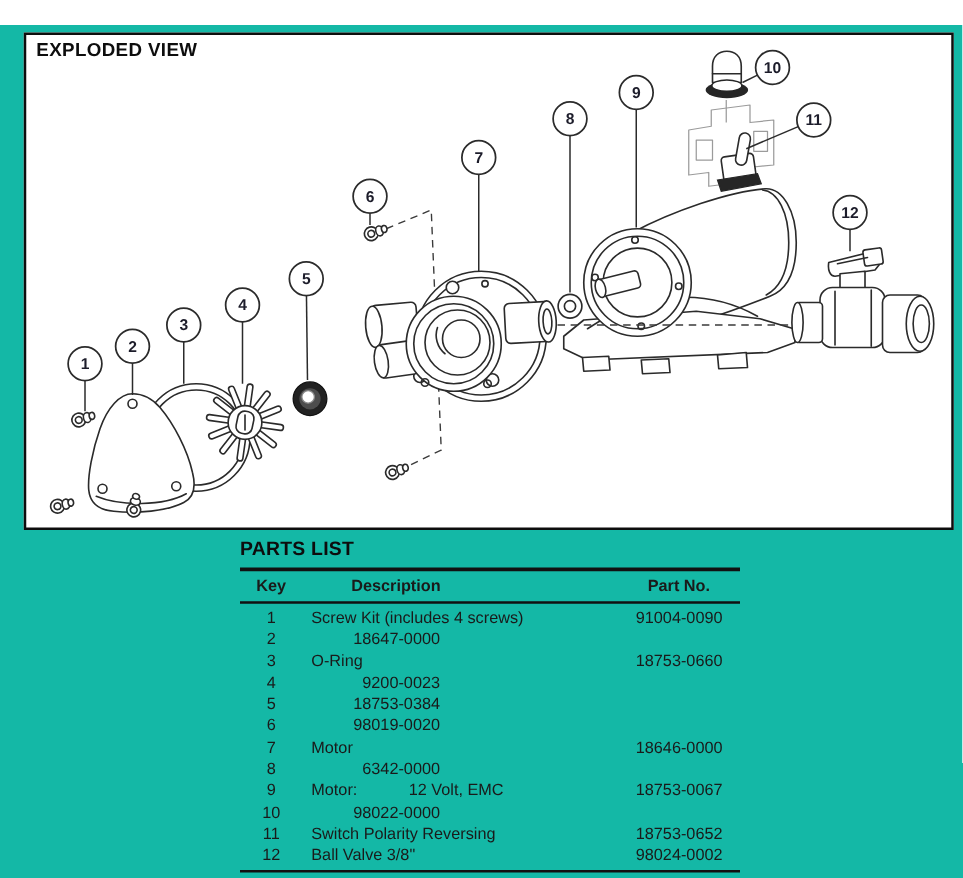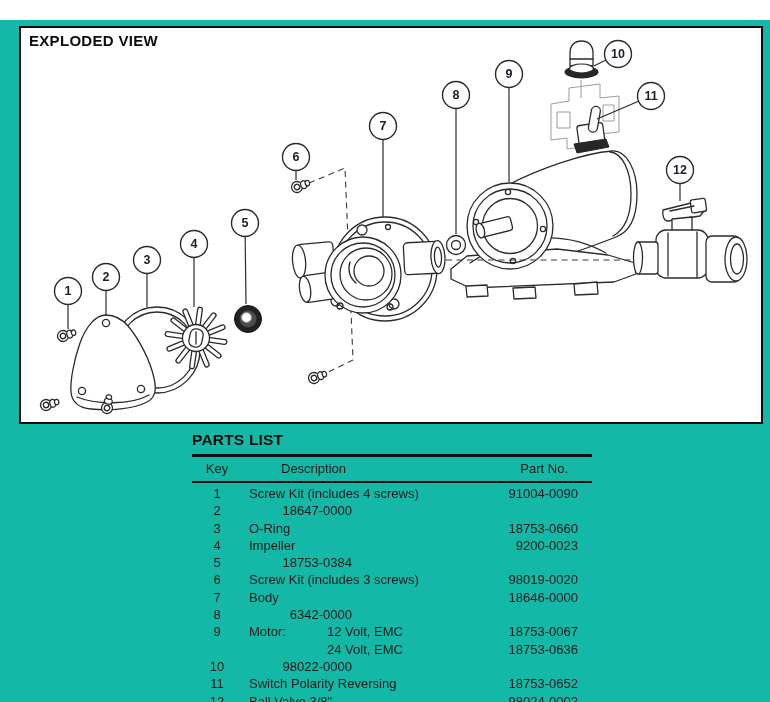--- a/index.html
+++ b/index.html
@@ -26,21 +26,21 @@
   .callout-num {
     font-family:"Liberation Sans", sans-serif; font-size:12.5px; font-weight:bold;
     fill:#1c1c2a; text-anchor:middle;
   }
   .leader { stroke:#2b2b2b; stroke-width:1.2; fill:none; }
 
   
   .parts-section { position:absolute; left:192px; top:411px; width:400px; }
   .parts-title { font-size:15.5px; font-weight:bold; letter-spacing:0.2px; color:#0d0d0d; margin:0 0 5px 0; }
   .parts-table { border-top:3px solid #111; border-bottom:2px solid #111; }
-  .thead { display:flex; height:24px; line-height:24px; border-bottom:2px solid #111; font-weight:normal; font-size:13px; }
+  .thead { display:flex; height:24px; line-height:24px; border-bottom:2px solid #111; font-weight:bold; font-size:13px; }
   .rows { padding:2px 0 3px 0; }
   .row { display:flex; height:17.3px; line-height:17.3px; font-size:13px; }
   .c-key  { flex:none; width:50px; text-align:center; }
   .c-desc { flex:1; position:relative; padding-left:7px; white-space:nowrap; }
   .thead .c-desc { padding-left:39px; }
   .desc2 { position:absolute; left:85px; top:0; }
   .c-part { flex:none; width:110px; padding-right:14px; text-align:right; }
   .thead .c-part { width:100px; padding-right:24px;text-align:right; }
 </style>
 </head>
@@ -329,52 +329,45 @@
     <span class="c-key">2</span>
     <span class="c-part">18647-0000</span>
   </div>
           <div class="row">
     <span class="c-key">3</span>
     <span class="c-desc"><span class="desc1">O-Ring</span><span class="desc2"></span></span>
     <span class="c-part">18753-0660</span>
   </div>
           <div class="row">
     <span class="c-key">4</span>
-    <span class="c-desc"><span class="desc1">Impeller</span><span class="desc2"></span></span>
     <span class="c-part">9200-0023</span>
   </div>
           <div class="row">
     <span class="c-key">5</span>
     <span class="c-part">18753-0384</span>
   </div>
           <div class="row">
     <span class="c-key">6</span>
-    <span class="c-desc"><span class="desc1">Screw Kit (includes 3 screws)</span><span class="desc2"></span></span>
     <span class="c-part">98019-0020</span>
   </div>
           <div class="row">
     <span class="c-key">7</span>
-    <span class="c-desc"><span class="desc1">Body</span><span class="desc2"></span></span>
+    <span class="c-desc"><span class="desc1">Motor</span><span class="desc2"></span></span>
     <span class="c-part">18646-0000</span>
   </div>
           <div class="row">
     <span class="c-key">8</span>
     <span class="c-part">6342-0000</span>
   </div>
           <div class="row">
     <span class="c-key">9</span>
     <span class="c-desc"><span class="desc1">Motor:</span><span class="desc2">12 Volt, EMC</span></span>
     <span class="c-part">18753-0067</span>
   </div>
           <div class="row">
-    <span class="c-key"></span>
-    <span class="c-desc"><span class="desc1"></span><span class="desc2">24 Volt, EMC</span></span>
-    <span class="c-part">18753-0636</span>
-  </div>
-          <div class="row">
     <span class="c-key">10</span>
     <span class="c-part">98022-0000</span>
   </div>
           <div class="row">
     <span class="c-key">11</span>
     <span class="c-desc"><span class="desc1">Switch Polarity Reversing</span><span class="desc2"></span></span>
     <span class="c-part">18753-0652</span>
   </div>
           <div class="row">
     <span class="c-key">12</span>

